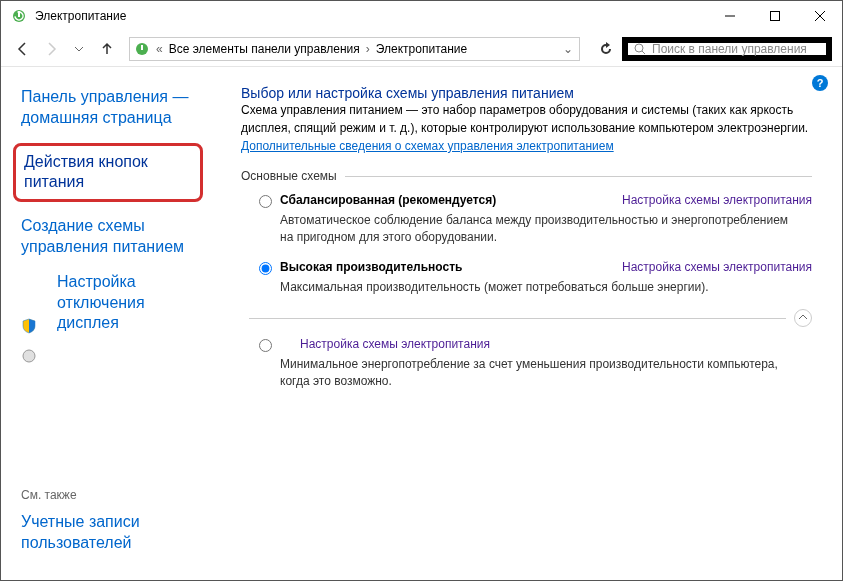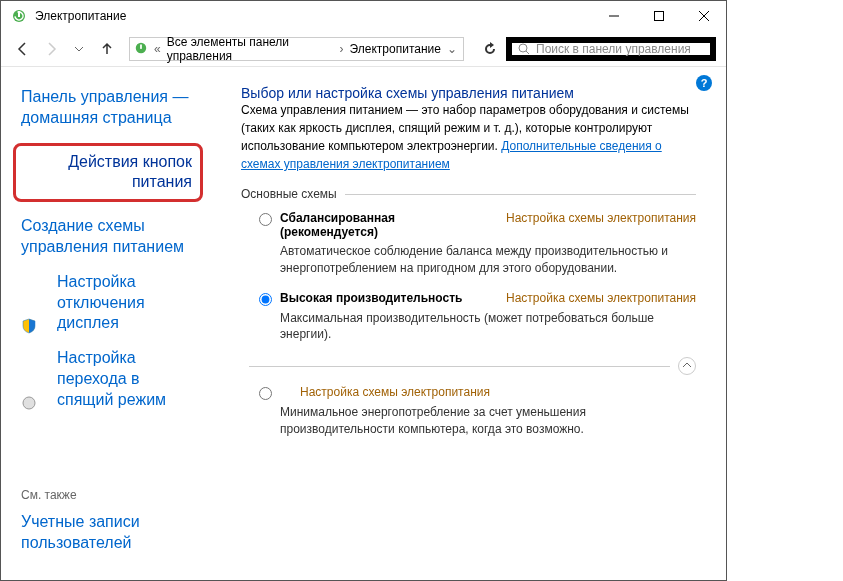--- a/index.html
+++ b/index.html
@@ -1,17 +1,17 @@
 <!DOCTYPE html>
 <html><head>
 <meta charset="utf-8">
 <style>
 * { box-sizing: border-box; margin: 0; padding: 0; }
 body { font-family: "Segoe UI", Tahoma, sans-serif; font-size: 12px; background: #fff; color: #000; }
-.window { width: 727px; height: 581px; border: 1px solid #555; position: relative; background: #fff; }
+.window { width: 843px; height: 581px; border: 1px solid #555; position: relative; background: #fff; }
 .titlebar { height: 30px; display: flex; align-items: center; padding: 0 0 0 10px; }
 .titlebar-icon { width: 16px; height: 16px; margin-right: 8px; }
 .titlebar-title { flex: 1; font-size: 12px; }
 .win-controls { display: flex; }
 .win-btn { width: 45px; height: 30px; display: flex; align-items: center; justify-content: center; cursor: pointer; }
 
 .navbar { height: 36px; display: flex; align-items: center; padding: 0 10px; gap: 4px; border-bottom: 1px solid #e5e5e5; }
 .nav-arrow { width: 24px; height: 24px; display: flex; align-items: center; justify-content: center; color: #666; cursor: pointer; }
 .nav-arrow.disabled { color: #ccc; }
 .breadcrumb-bar { flex: 1; height: 24px; border: 1px solid #ccc; display: flex; align-items: center; padding: 0 4px; margin: 0 6px; }
@@ -20,41 +20,41 @@
 .bc-chev { color: #666; padding: 0 2px; }
 .refresh-btn { width: 24px; height: 24px; display: flex; align-items: center; justify-content: center; cursor: pointer; margin-left: 4px; }
 .search-bar { width: 210px; height: 24px; border: 6px solid #000000; display: flex; align-items: center; padding: 0 6px; color: #888; }
 .search-icon { margin-right: 6px; }
 
 .content { display: flex; height: calc(100% - 66px); position: relative; }
 .help-icon { position: absolute; top: 8px; right: 14px; width: 16px; height: 16px; background: #0078d7; color: #fff; border-radius: 50%; display: flex; align-items: center; justify-content: center; font-size: 11px; font-weight: bold; cursor: pointer; }
 
 .sidebar { width: 210px; padding: 20px 12px 12px 20px; display: flex; flex-direction: column; }
 .side-link { color: #0066cc; font-size: 16px; margin-bottom: 14px; cursor: pointer; line-height: 1.3; }
-.side-link.highlighted { border: 3px solid #d32f2f; border-radius: 8px; padding: 6px 8px; margin-left: -8px; margin-right: -4px; color: #003399; text-align: right; }
+.side-link.highlighted { border: 3px solid #d32f2f; border-radius: 8px; padding: 6px 8px; margin-left: -8px; margin-right: -4px; color: #003399; }
 .side-link-row { display: flex; align-items: flex-end; gap: 20px; }
 .side-icon { width: 16px; height: 16px; flex-shrink: 0; }
 .spacer { flex: 1; }
 .see-also { color: #666; font-size: 12px; margin-bottom: 10px; }
 
 .main { flex: 1; padding: 18px 30px 18px 30px; overflow-y: auto; }
 .main h1 { color: #003399; font-size: 14px; font-weight: normal; }
 .main-desc { font-size: 12px; line-height: 1.5; margin-bottom: 14px; }
 .link { color: #0066cc; text-decoration: underline; cursor: pointer; }
 
 .section-header { display: flex; align-items: center; font-size: 12px; color: #333; margin: 12px 0 10px 0; }
 .section-header .line { flex: 1; height: 1px; background: #ccc; margin-left: 8px; }
 .collapse-btn { width: 18px; height: 18px; border: 1px solid #ccc; border-radius: 50%; display: flex; align-items: center; justify-content: center; margin-left: 8px; cursor: pointer; font-size: 10px; color: #666; }
 
 .plan { margin-bottom: 14px; padding-left: 18px; }
 .plan-row { display: flex; align-items: flex-start; }
 .plan-radio { width: 13px; height: 13px; margin-right: 8px; margin-top: 2px; flex-shrink: 0; }
 .plan-name { font-size: 12px; flex: 1; }
 .plan-name.bold { font-weight: 600; }
-.plan-link { color: #a16207; font-size: 12px; cursor: pointer; margin-left: 20px; white-space: nowrap; }
+.plan-link { color: #4c1d95; font-size: 12px; cursor: pointer; margin-left: 20px; white-space: nowrap; }
 .plan-desc { font-size: 12px; color: #333; margin-top: 4px; margin-left: 21px; line-height: 1.4; padding-right: 10px; }
 
 svg { display: block; }
 </style>
 </head>
 <body>
 
 <div class="window">
 
   <div class="titlebar">
@@ -154,21 +154,20 @@
         <div class="side-link" style="margin-bottom:0">Настройка отключения дисплея</div>
       </div>
       <div style="height:14px"></div>
       <div class="side-link-row">
         <span class="side-icon">
           <svg viewBox="0 0 16 16">
               <circle cx="8" cy="8" r="6" fill="#e0e0e0" stroke="#999"></circle>
               <path d="M8 2 A6 6 0 0 0 8 14 A4 4 0 0 1 8 2" fill="#bbb"></path>
             </svg>
         </span>
-        <div class="side-link" style="margin-bottom:0">Настройка перехода в спящий режим</div>
       </div>
       <div class="spacer"></div>
       <div class="see-also">См. также</div>
       <div class="side-link">Учетные записи пользователей</div>
     </div>
 
     <div class="main">
       <h1>Выбор или настройка схемы управления питанием</h1>
       <p class="main-desc">
         <span>Схема управления питанием — это набор параметров оборудования и системы (таких как яркость дисплея, спящий режим и т. д.), которые контролируют использование компьютером электроэнергии. </span><span class="link">Дополнительные сведения о схемах управления электропитанием</span>

